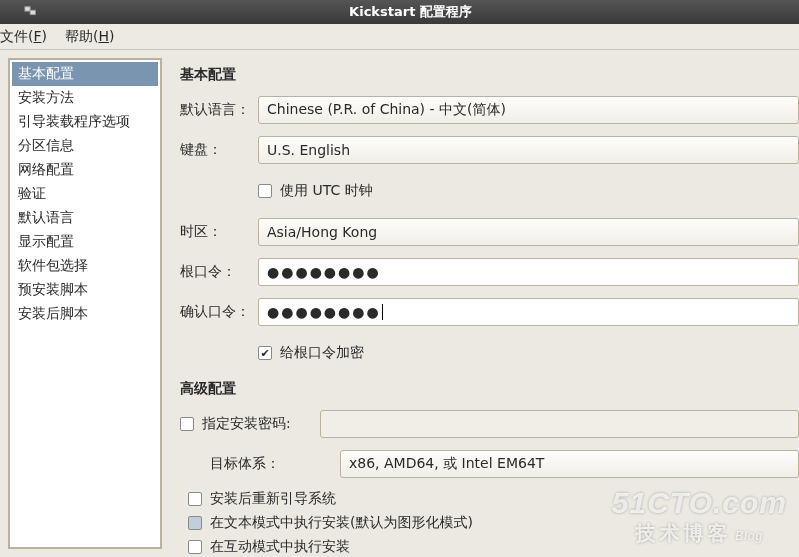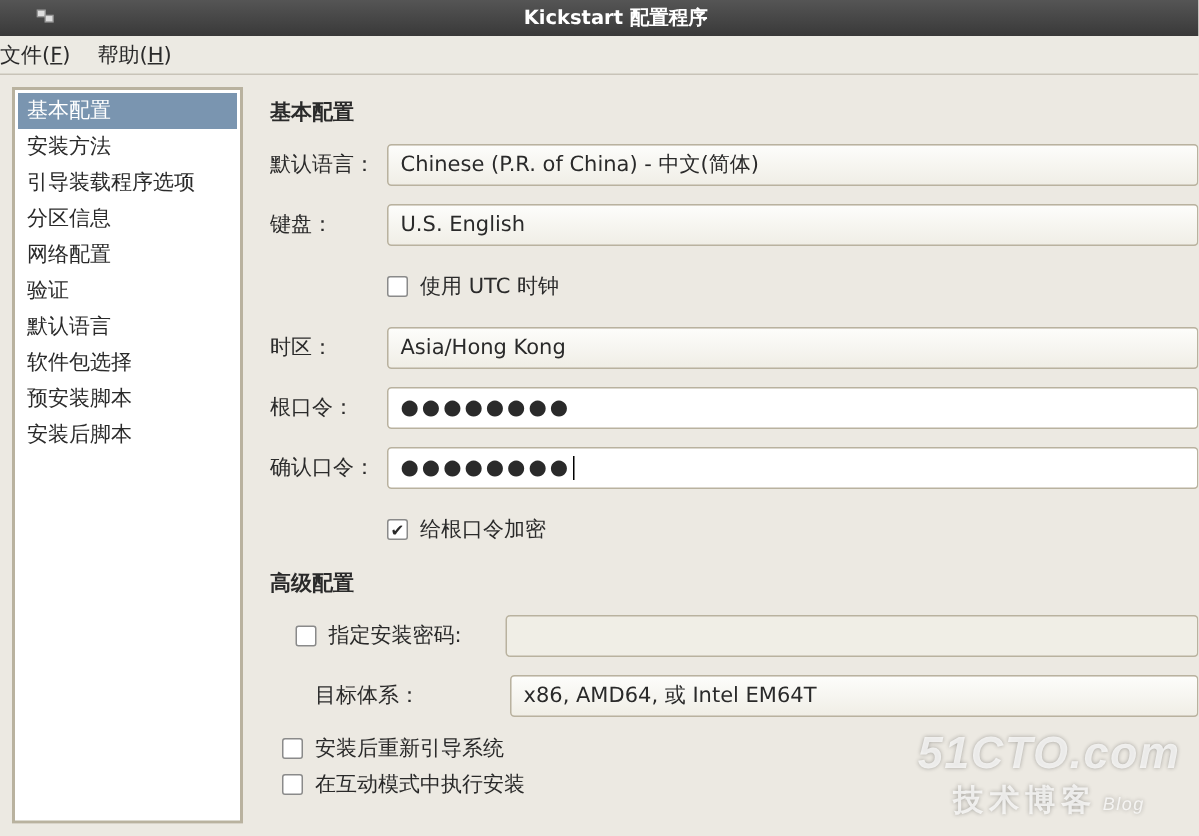--- a/index.html
+++ b/index.html
@@ -53,20 +53,21 @@
 
 <div class="main">
   <div class="sidebar" id="sidebar">
       <div class="sb-item selected">基本配置</div>
       <div class="sb-item">安装方法</div>
       <div class="sb-item">引导装载程序选项</div>
       <div class="sb-item">分区信息</div>
       <div class="sb-item">网络配置</div>
       <div class="sb-item">验证</div>
       <div class="sb-item">默认语言</div>
+      <div class="sb-item">显示配置</div>
       <div class="sb-item">软件包选择</div>
       <div class="sb-item">预安装脚本</div>
       <div class="sb-item">安装后脚本</div>
     </div>
 
   <div class="content">
     <div class="section-title">基本配置</div>
 
     <div class="row">
       <div class="lbl">默认语言：</div>
@@ -125,21 +126,21 @@
     <div class="row">
       <div class="lbl"></div>
       <div class="ctrl chk-row">
         <span class="chk checked" id="enc-chk"></span>
         <span>给根口令加密</span>
       </div>
     </div>
 
     <div class="section-title" style="margin-top:0">高级配置</div>
 
-    <div class="row" style="margin-left:17px">
+    <div class="row" style="margin-left:0">
       <div class="chk-row" style="margin:0">
         <span class="chk" id="spw-chk"></span>
         <span class="adv-lbl">指定安装密码:</span>
       </div>
       <div class="ctrl" style="margin-left:8px">
         <div class="input" style="background:#f0eee6">
           <span></span>
         </div>
       </div>
     </div>
@@ -151,20 +152,24 @@
           <span>x86, AMD64, 或 Intel EM64T</span>
         </div>
       </div>
     </div>
 
     <div class="chk-row" style="margin-left:8px">
       <span class="chk" id="rb-chk"></span>
       <span>安装后重新引导系统</span>
     </div>
     <div class="chk-row" style="margin-left:8px">
+      <span class="chk mixed" id="tm-chk"></span>
+      <span>在文本模式中执行安装(默认为图形化模式)</span>
+    </div>
+    <div class="chk-row" style="margin-left:8px">
       <span class="chk" id="it-chk"></span>
       <span>在互动模式中执行安装</span>
     </div>
 
   </div>
 </div>
 
 <div class="watermark">
   <div class="wm-big">51CTO.com</div>
   <div><span class="wm-small">技术博客</span> <span class="wm-blog">Blog</span></div>

